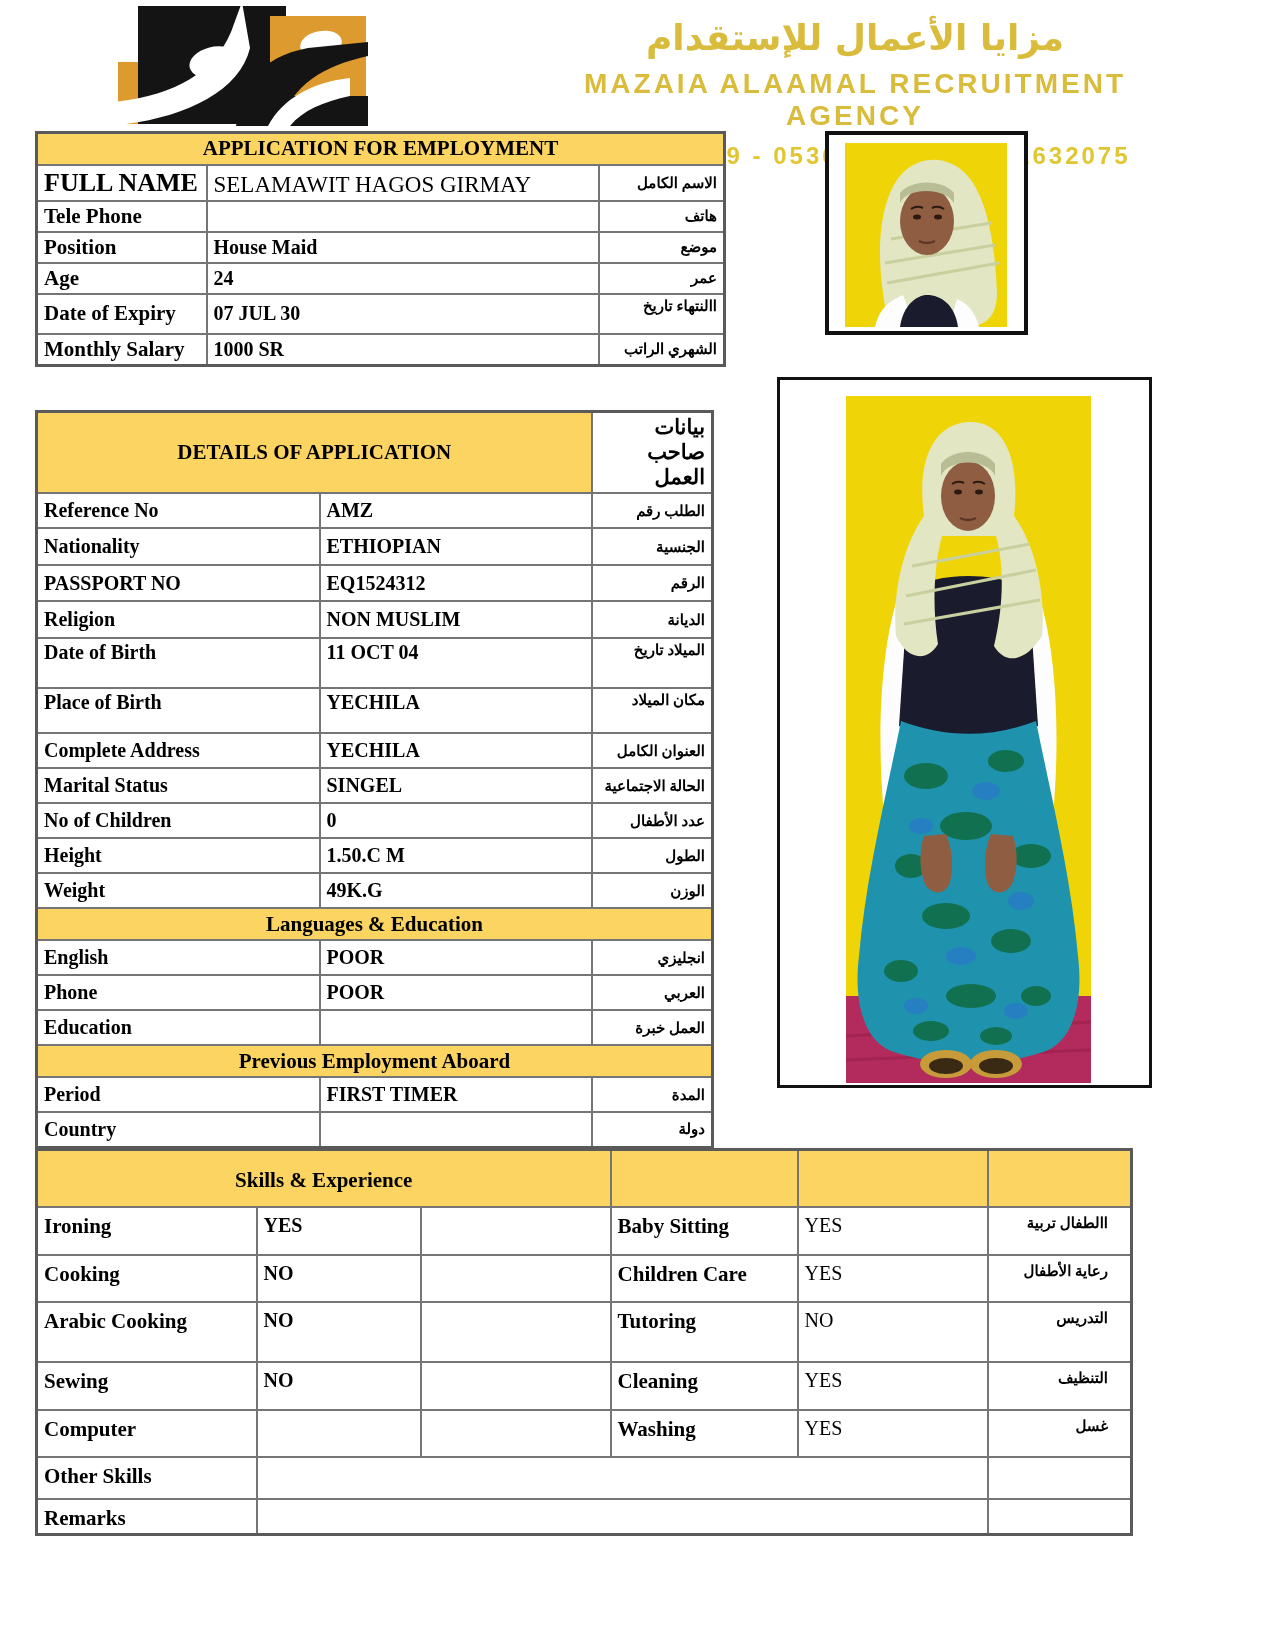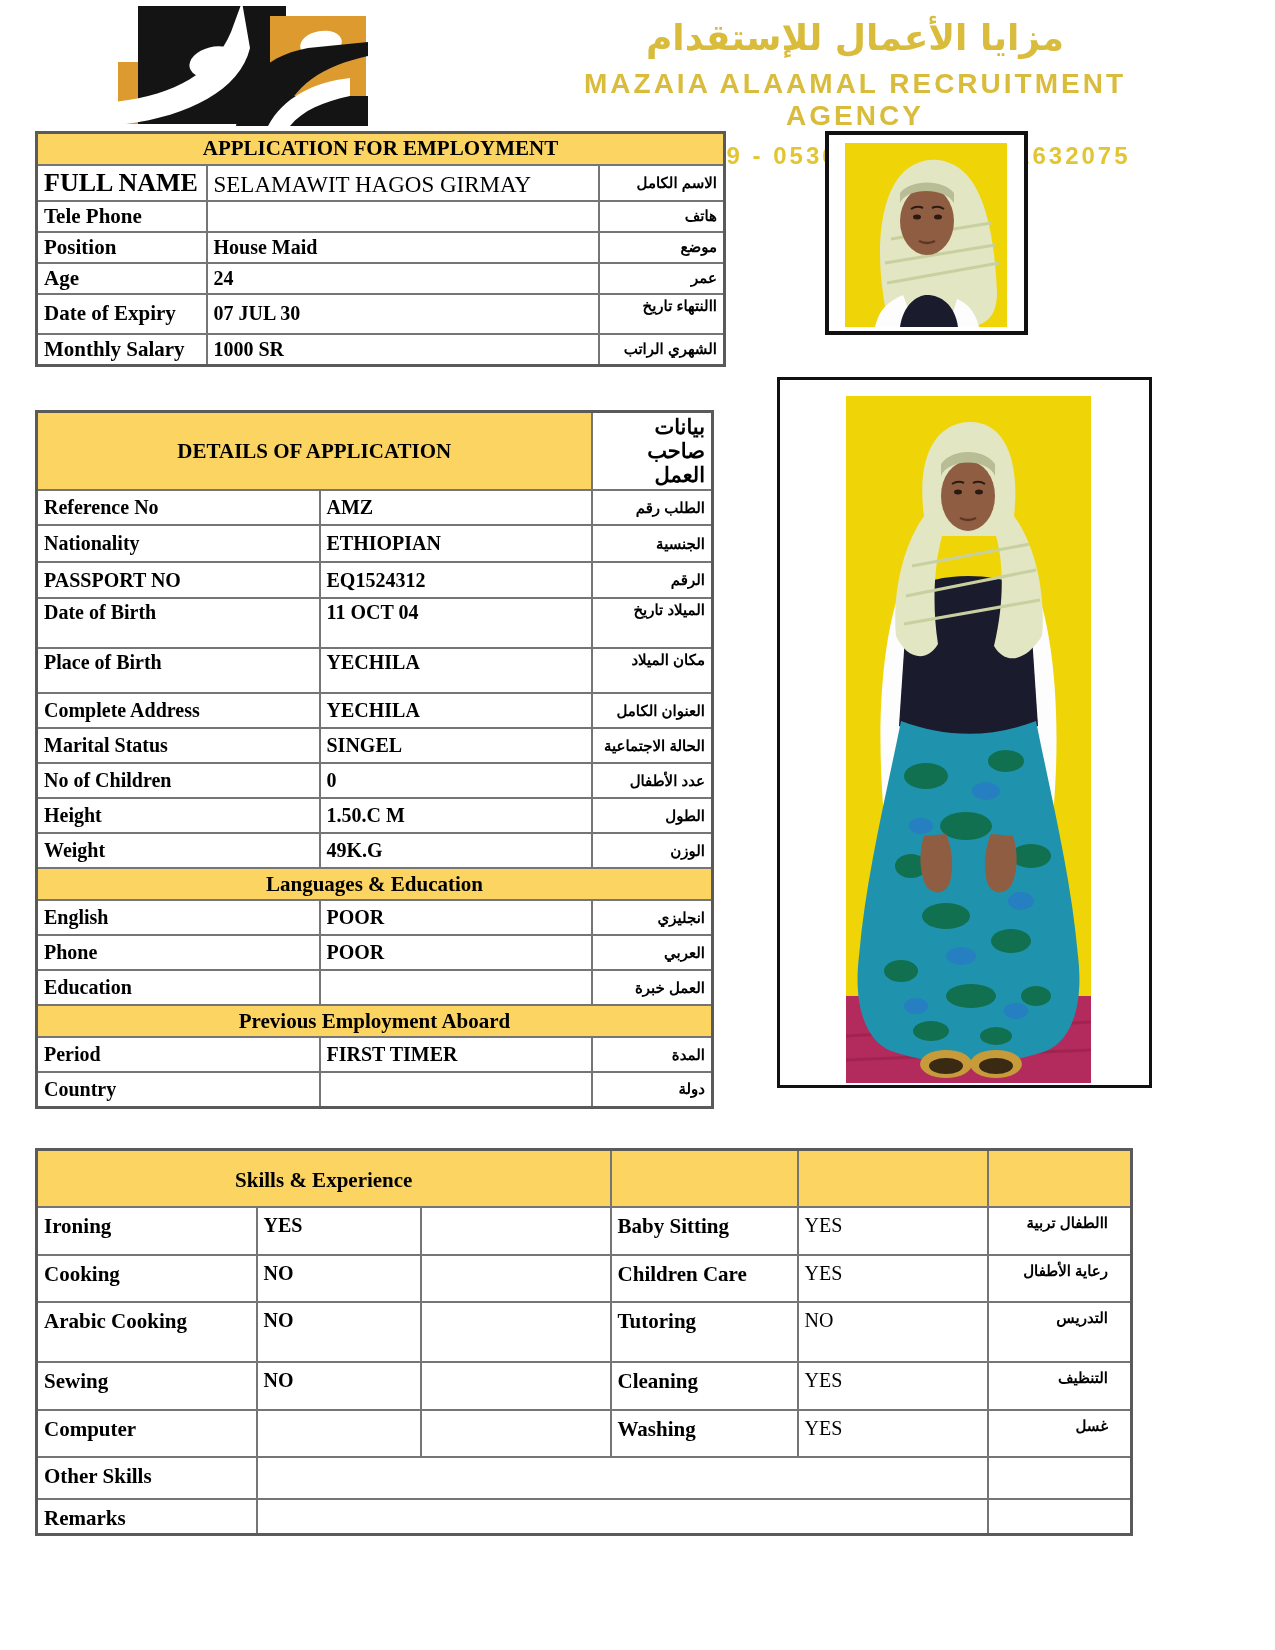--- a/index.html
+++ b/index.html
@@ -15,21 +15,21 @@
 
   
   table{border-collapse:collapse;table-layout:fixed;position:absolute;background:#fff;}
   td{border:2px solid #757575;padding:2px 6px;vertical-align:middle;overflow:hidden;}
   table{border:3px solid #5a5a5a;}
   .yellow{background:var(--yellow,#fbd462);}
   .center{text-align:center;}
   .hdr td{font-weight:bold;font-size:21px;}
   .lbl{font-weight:bold;font-size:21px;}
   .val{font-weight:bold;font-size:20px;}
-  .ar{font-family:Liberation Sans, sans-serif;font-weight:bold;font-size:15px;text-align:right;}
+  .ar{font-family:Liberation Serif, serif;font-weight:bold;font-size:15px;text-align:right;}
   #t1{left:35px;top:131px;width:688px;}
   #t1 .lbl.big{font-size:26px;}
   #t1 .val.name{font-weight:normal;font-size:23px;vertical-align:bottom;}
   #t2{left:35px;top:410px;width:676px;}
   #t2 .lbl,#t2 .val{font-size:20px;}
   #t3{left:35px;top:1148px;width:1095px;}
   #t3 td{vertical-align:top;padding-top:6px;}
   #t3 .ar{padding-right:22px;}
 
   
@@ -145,20 +145,25 @@
     </tr>
     <tr style="height:37px">
       <td class="lbl">Nationality</td>
       <td class="val">ETHIOPIAN</td>
       <td class="ar" dir="rtl">الجنسية</td>
     </tr>
     <tr style="height:36px">
       <td class="lbl">PASSPORT NO</td>
       <td class="val">EQ1524312</td>
       <td class="ar" dir="rtl">الرقم</td>
+    </tr>
+    <tr style="height:37px">
+      <td class="lbl">Religion</td>
+      <td class="val">NON  MUSLIM</td>
+      <td class="ar" dir="rtl">الديانة</td>
     </tr>
     <tr style="height:50px">
       <td class="lbl" style="vertical-align:top">Date of Birth</td>
       <td class="val" style="vertical-align:top">11 OCT 04</td>
       <td class="ar" dir="rtl" style="vertical-align:top">الميلاد تاريخ</td>
     </tr>
     <tr style="height:45px">
       <td class="lbl" style="vertical-align:top">Place of Birth</td>
       <td class="val" style="vertical-align:top">YECHILA</td>
       <td class="ar" dir="rtl" style="vertical-align:top">مكان الميلاد</td>

